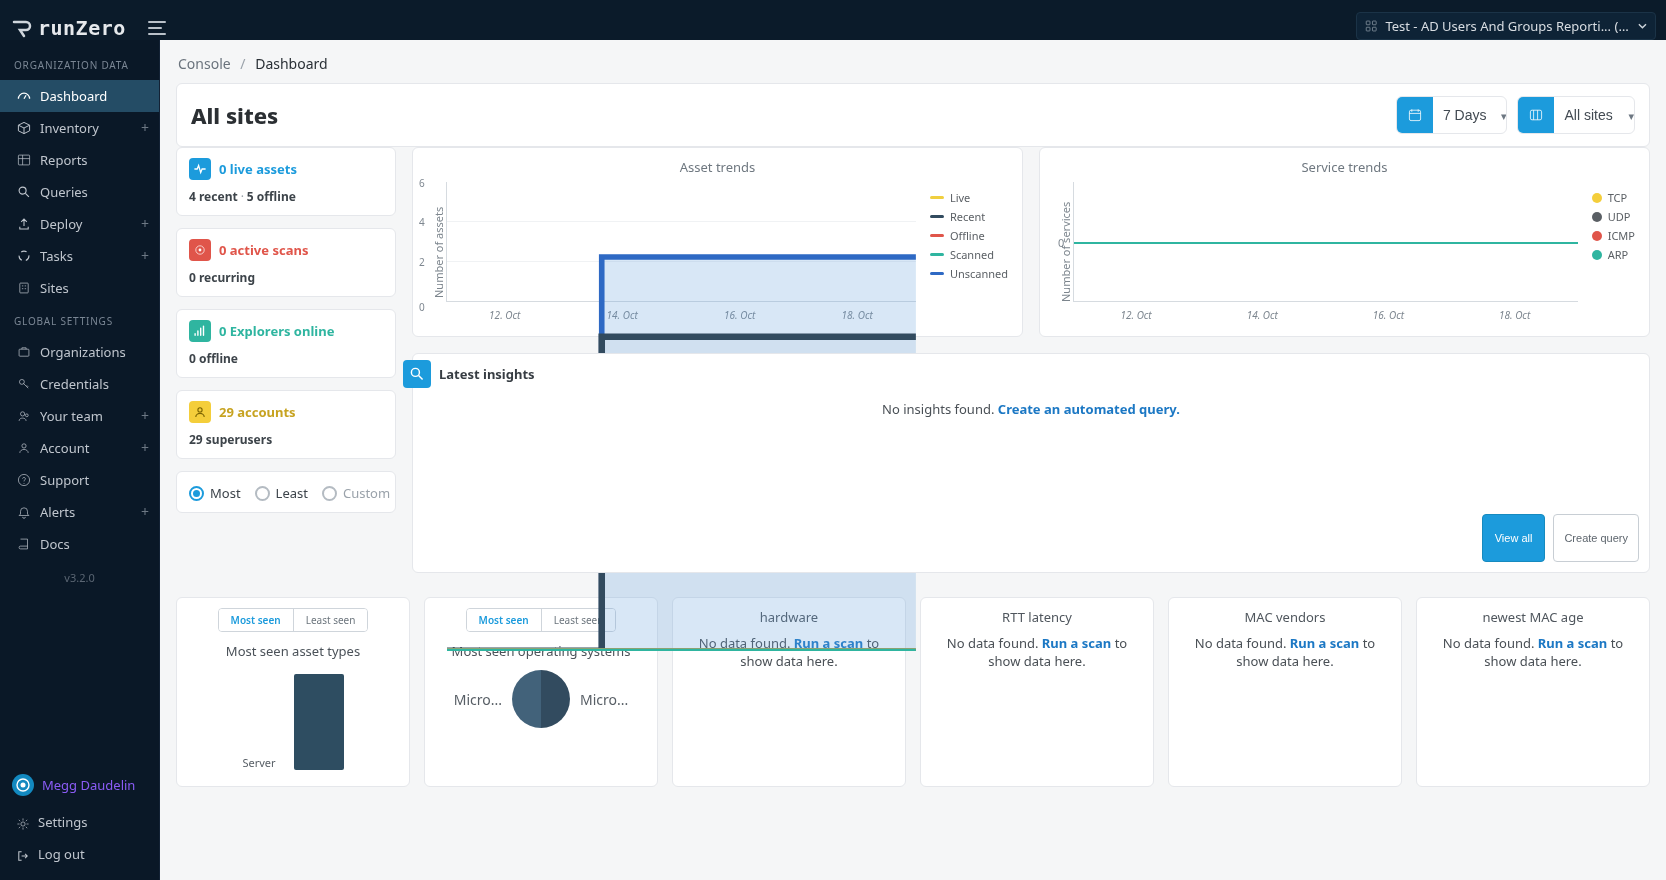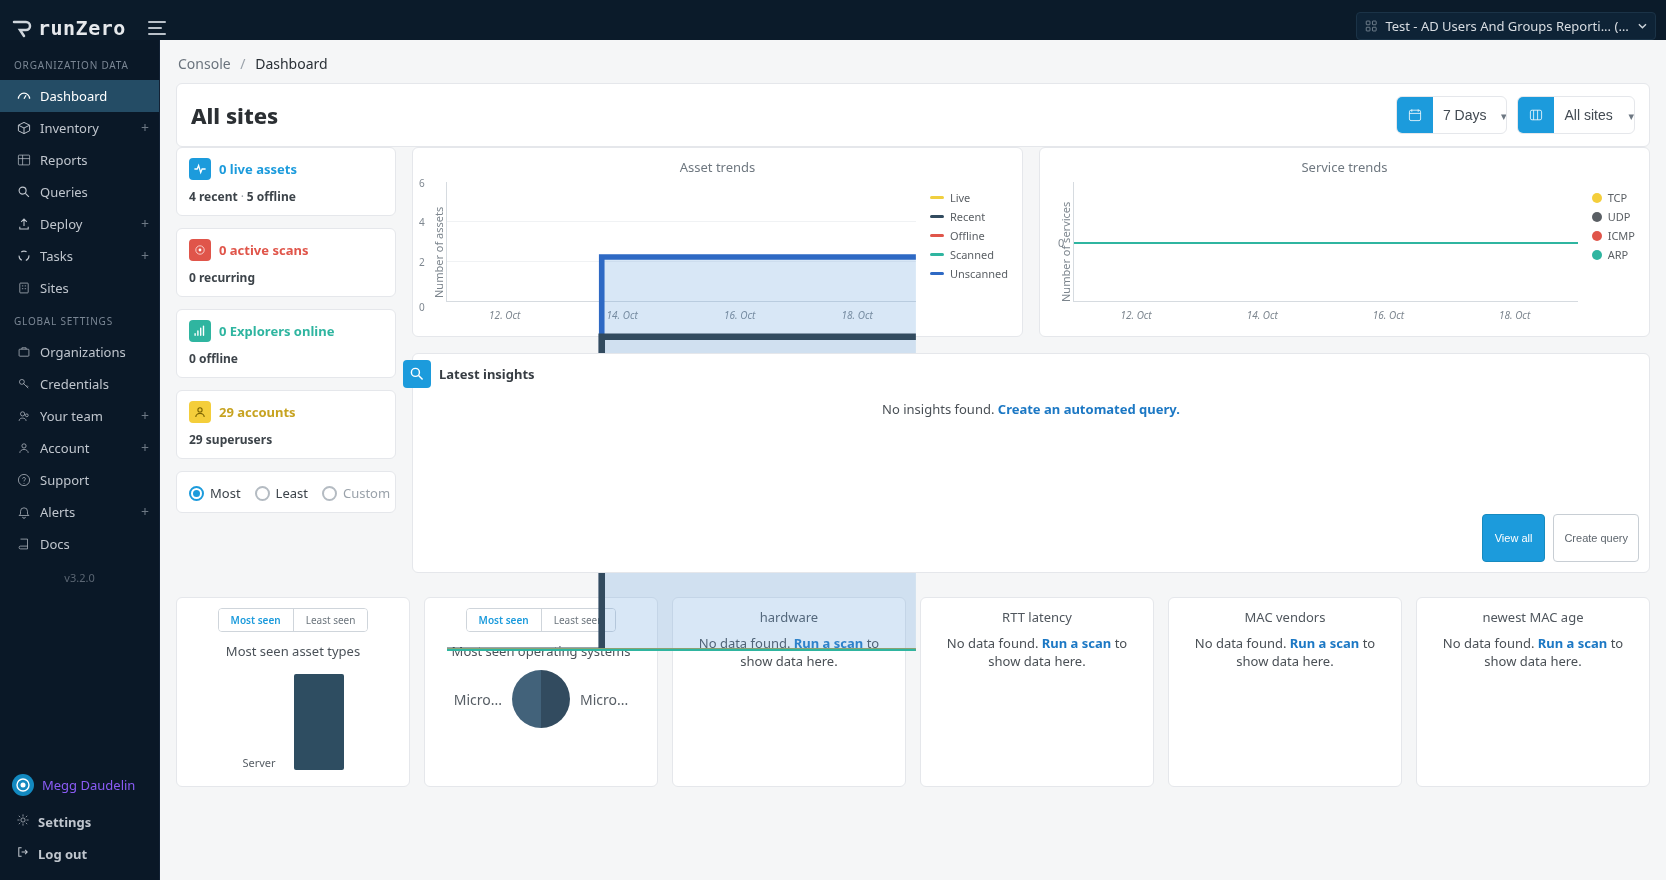--- a/index.html
+++ b/index.html
@@ -43,21 +43,21 @@
   .nav-heading{font-size:10px;letter-spacing:.08em;text-transform:uppercase;color:#7a8694;padding:10px 14px 8px;}
   .nav-item{display:flex;align-items:center;gap:8px;padding:7px 10px 7px 16px;font-size:13px;color:#c0c6ce;cursor:pointer;position:relative;}
   .nav-item.active{background:#244c65;color:#fff;}
   .nav-item .ico{width:16px;height:16px;display:flex;align-items:center;justify-content:center;}
   .nav-item .plus{margin-left:auto;color:#6d7884;font-size:14px;line-height:1;}
   .version{color:#5a6572;font-size:11px;text-align:center;padding:10px 0;}
   .sidebar-bottom{margin-top:auto;padding-bottom:10px;}
   .user-row{display:flex;align-items:center;gap:8px;padding:10px 12px;color:#8b5cf6;font-size:13px;}
   .avatar{width:22px;height:22px;border-radius:50%;display:flex;align-items:center;justify-content:center;background:#1389c0;color:#fff;font-size:11px;}
   .avatar svg{display:block;}
-  .sidebar-subitem{display:flex;align-items:flex-start;gap:8px;padding:7px 12px 7px 16px;font-size:13px;color:#c0c6ce;cursor:pointer;font-weight:bold;}
+  .sidebar-subitem{display:flex;align-items:flex-end;gap:8px;padding:7px 12px 7px 16px;font-size:13px;color:#c0c6ce;cursor:pointer;}
 
   
   .main{position:absolute;top:40px;left:160px;right:0;bottom:0;overflow:auto;}
   .breadcrumb{padding:14px 18px 8px;font-size:14px;color:#6a737d;}
   .breadcrumb a{color:#6a737d;text-decoration:none;}
   .breadcrumb .sep{margin:0 6px;color:#9aa2aa;}
   .breadcrumb .current{color:#2a3036;}
 
   .page-header{display:flex;align-items:center;justify-content:space-between;background:#fff;margin:2px 16px 0;border:1px solid var(--border);border-radius:6px;padding:12px 14px;}
   .page-title{font-size:22px;font-weight:800;color:#2b2f33;}

